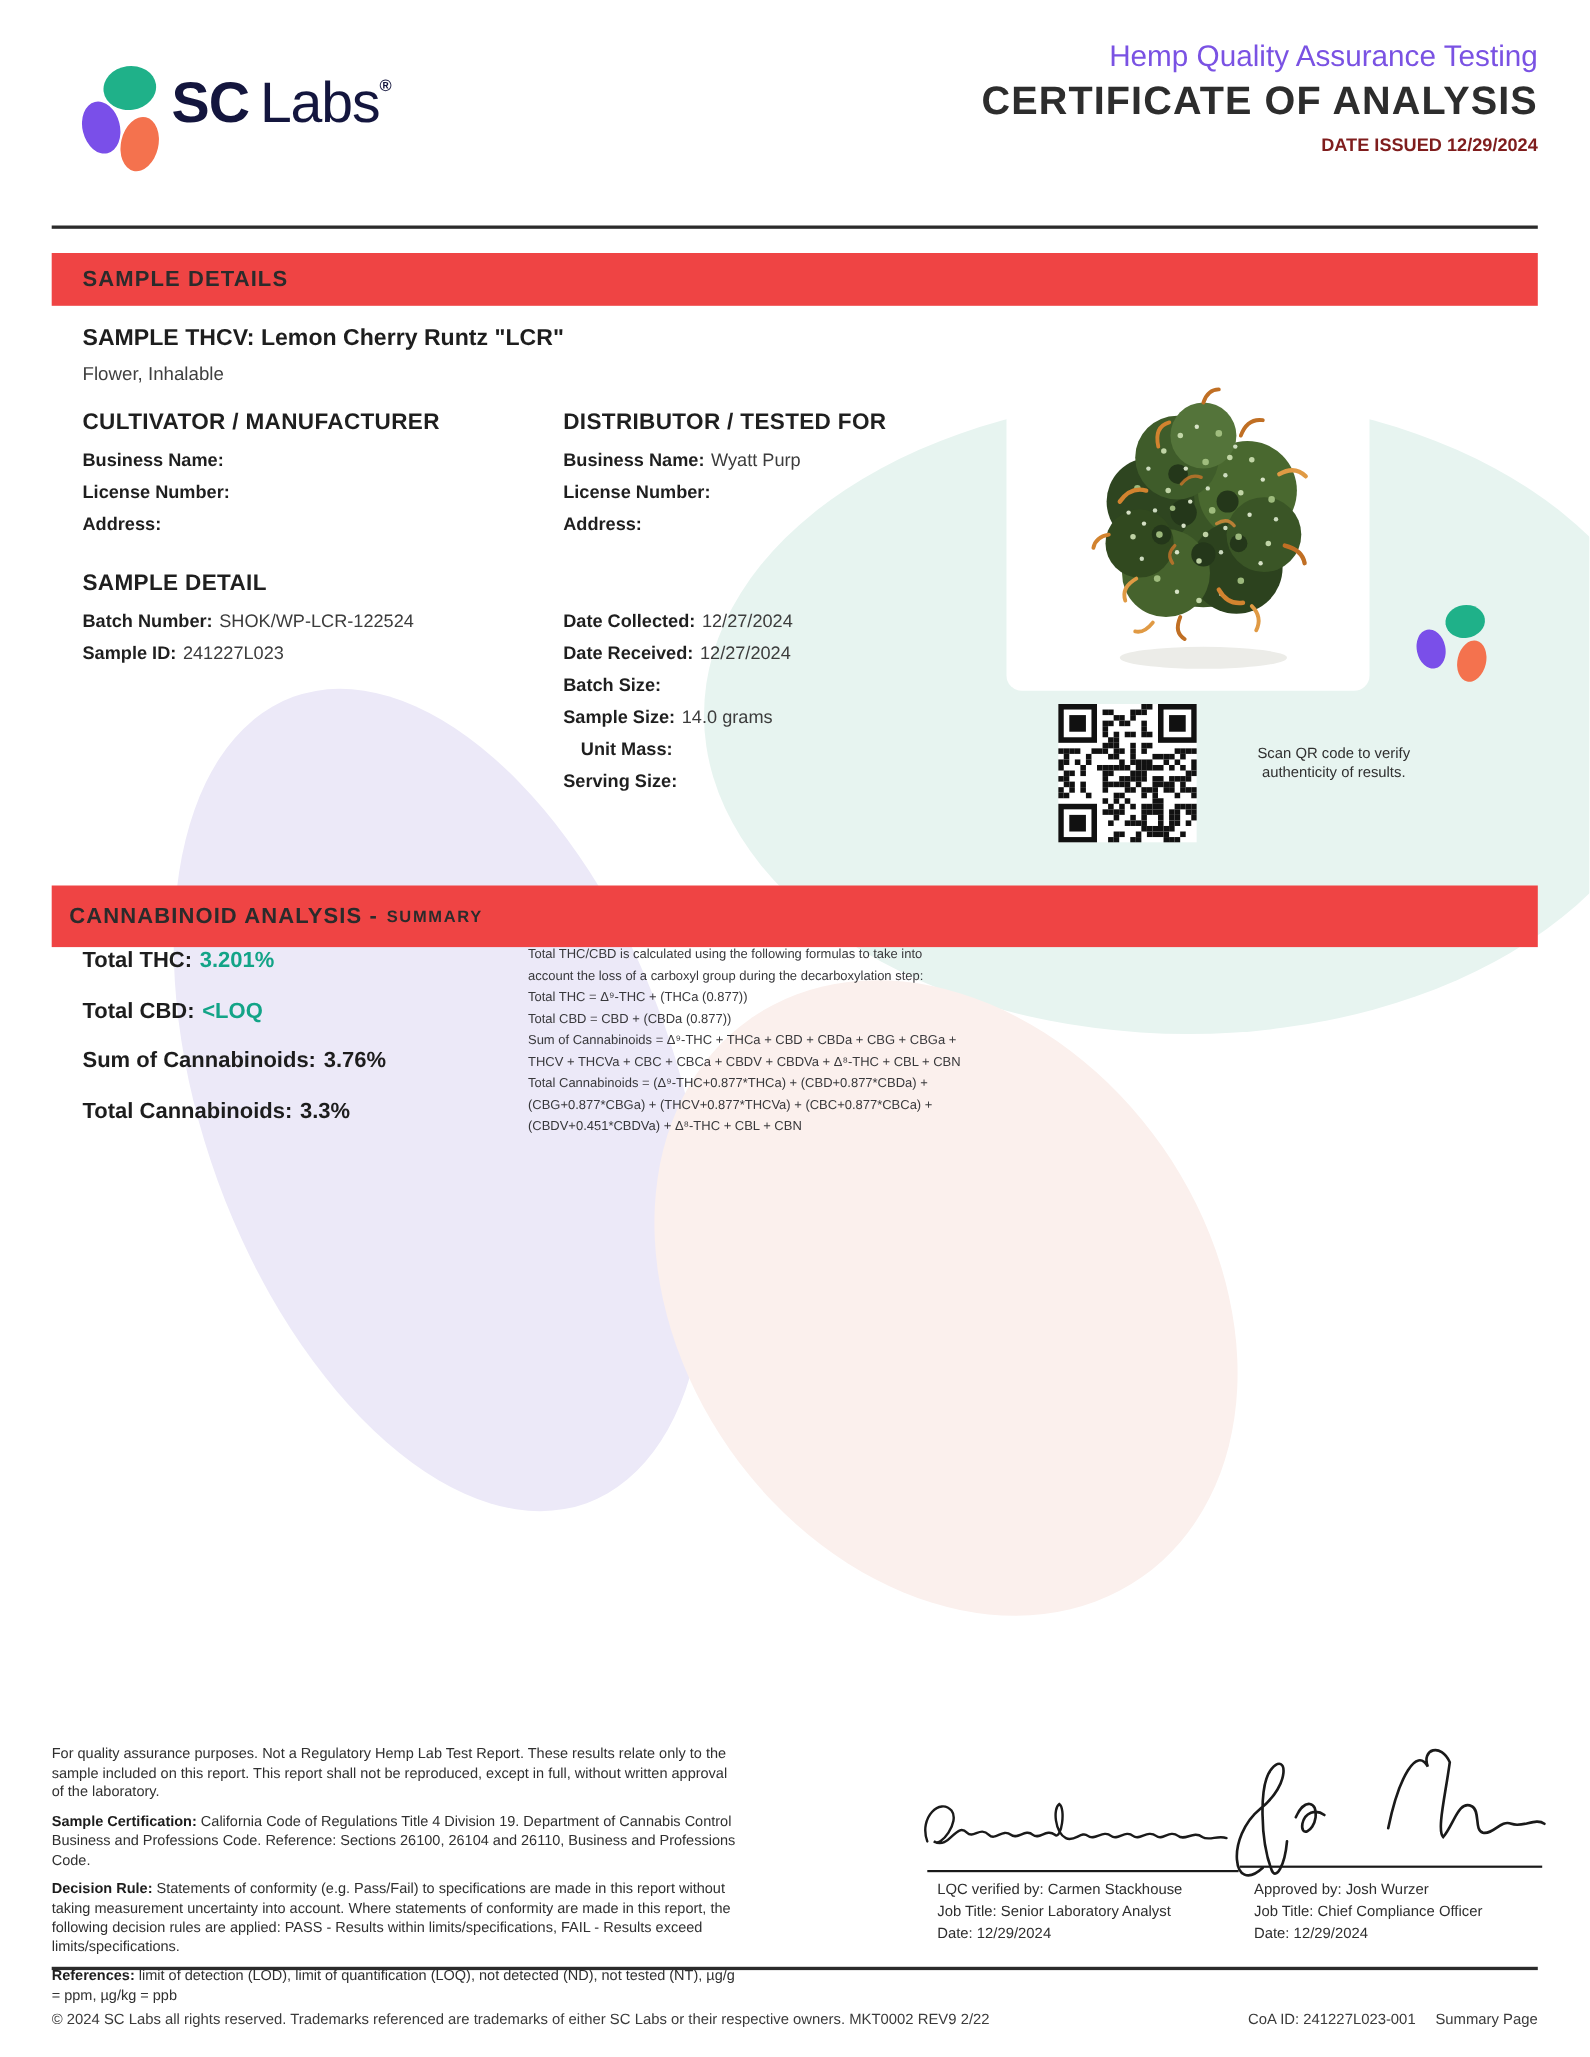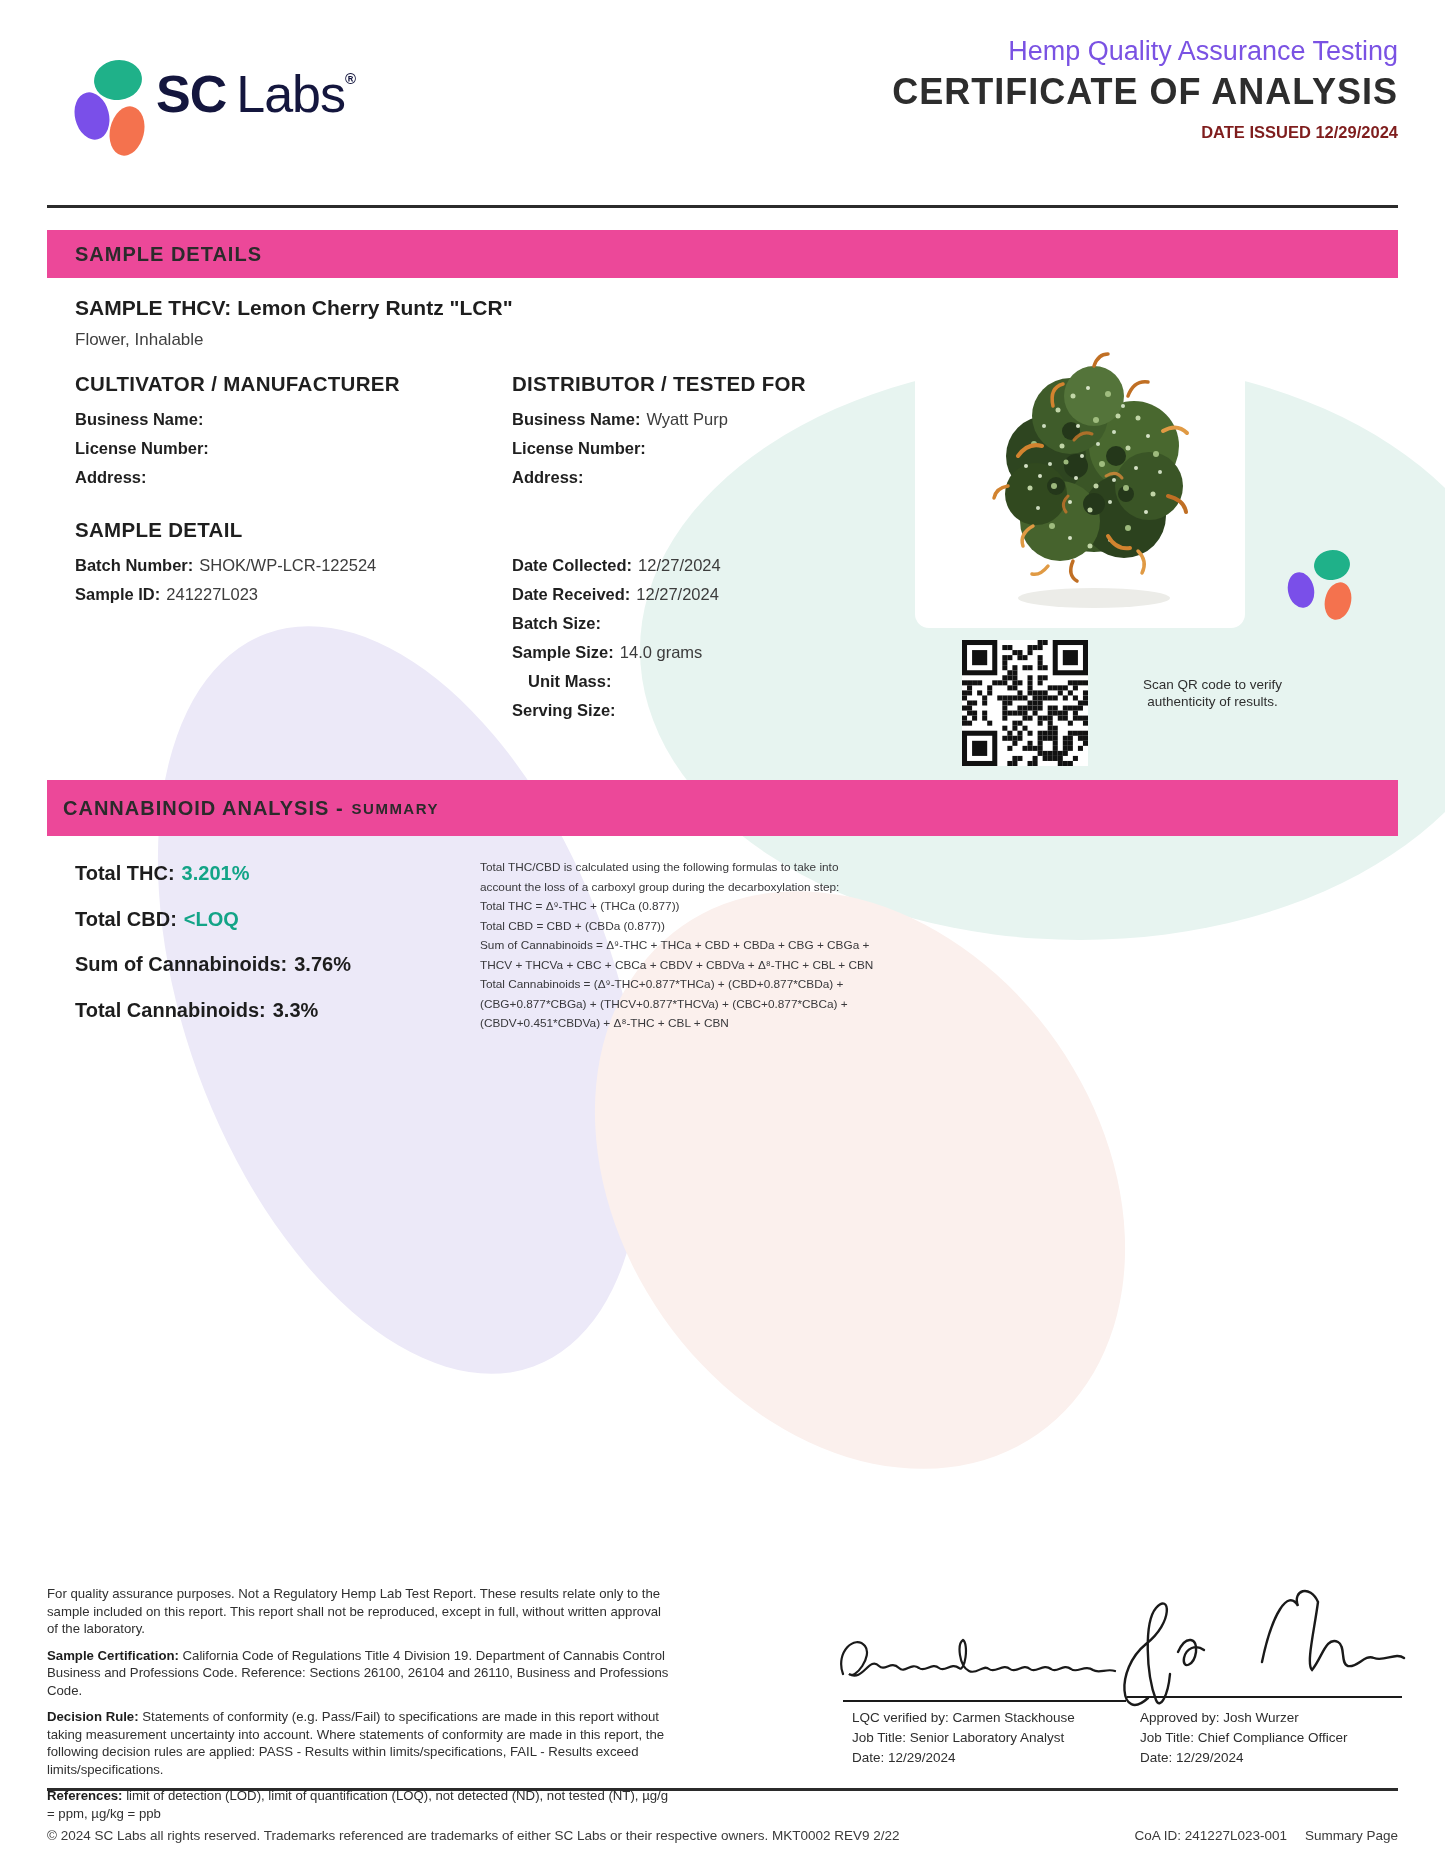--- a/index.html
+++ b/index.html
@@ -16,24 +16,24 @@
   .logo-text .sc{font-weight:bold;}
   .logo-text .labs{font-weight:normal;margin-left:10px;}
   .logo-text sup{font-size:15px;font-weight:bold;vertical-align:28px;}
   .header-right{right:47px;top:36px;text-align:right;}
   .program{font-size:27px;font-weight:normal;color:#7A52E3;}
   .coa-title{font-size:36px;font-weight:bold;color:#2d2d2d;letter-spacing:1px;margin-top:4px;}
   .date-issued{font-size:16.5px;font-weight:bold;color:#7f1d1d;margin-top:10px;}
   .rule{left:47px;width:1351px;height:3px;background:#2b2b2b;}
 
   
-  .section-bar{left:47px;width:1351px;background:#ec4899;display:flex;align-items:center;
+  .section-bar{left:47px;width:1351px;background:#ef4444;display:flex;align-items:center;
                padding-left:28px;box-sizing:border-box;z-index:1;position:absolute;}
   .bar1{top:230px;height:48px;}
-  .bar2{top:780px;height:56px;padding-left:16px;}
+  .bar2{top:805px;height:56px;padding-left:16px;}
   .bar-title{font-size:20px;font-weight:bold;color:#2b2b2b;letter-spacing:1px;}
   .bar-sub{font-size:15px;font-weight:bold;color:#2b2b2b;letter-spacing:1.5px;margin-left:8px;}
 
   
   .sample-name{left:75px;top:296px;font-size:21px;font-weight:bold;color:#1e1e1e;}
   .sample-type{left:75px;top:330px;font-size:17px;color:#3f3f3f;}
   .col-heading{font-size:20.5px;font-weight:bold;color:#1f1f1f;letter-spacing:0.3px;}
   .field{font-size:16.5px;color:#3c3c3c;}
   .field .lbl{font-weight:bold;color:#1f1f1f;}
   .field .val{margin-left:6px;}

